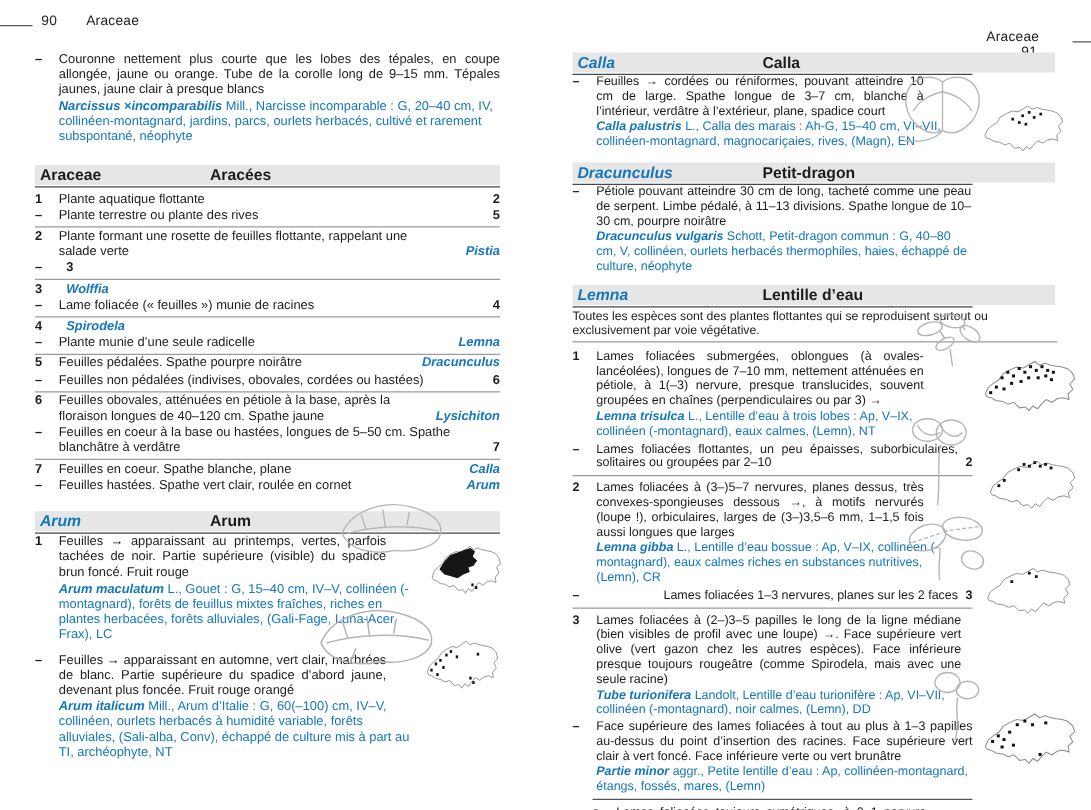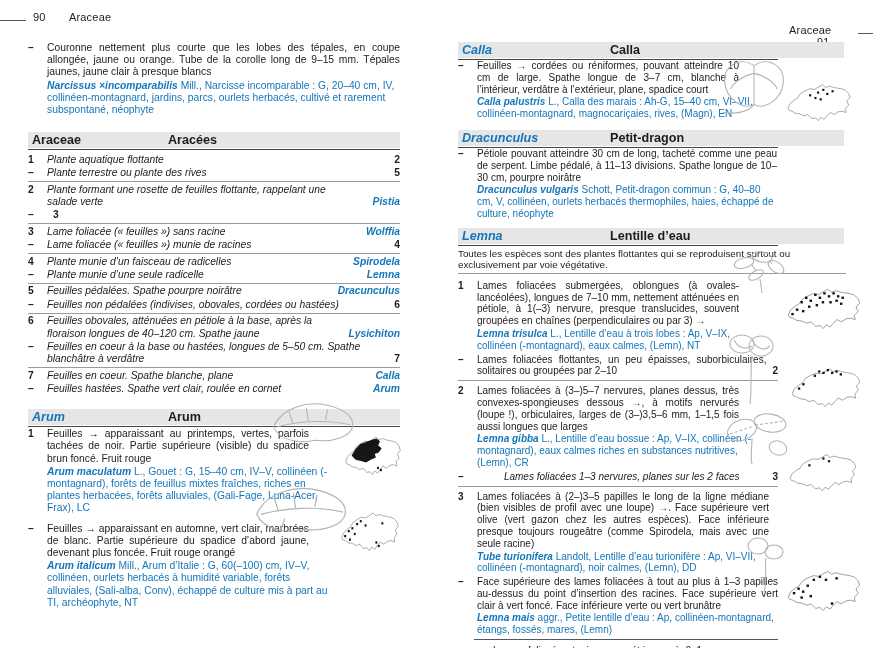--- a/index.html
+++ b/index.html
@@ -20,21 +20,21 @@
   .corner-rule{position:absolute;border-top:1.6px solid #555;height:0;}
   
   .page{position:absolute;top:36px;}
   .page.left{left:28px;width:372px;}
   .page.right{left:458px;width:388px;}
   
   .kitem{display:flex;align-items:flex-start;font-size:10.3px;line-height:12.2px;margin-top:2px;}
   .right .kitem{font-size:10px;line-height:11.8px;}
   .inum{flex:none;width:19px;font-weight:700;}
   .ibody{flex:1;text-align:justify;}
-  .ibody.nj{text-align:center;font-style:italic;}
+  .ibody.nj{text-align:right;}
   .ktgt{flex:none;align-self:flex-end;font-weight:700;margin-left:6px;}
   .ktgt.genus{color:var(--blue);font-style:italic;}
   
   .sp{color:var(--blue);margin-left:19px;font-size:10.3px;line-height:12.2px;margin-top:1px;text-align:left;}
   .right .sp{font-size:10px;line-height:11.8px;}
   .sp .snm{font-weight:700;font-style:italic;}
   
   .bar{position:relative;background:var(--bar);height:16px;margin-top:0;}
   .bar .b1,.bar .b2{position:absolute;top:1px;font-size:12.6px;font-weight:700;}
   .bar .b1{left:4px;}
@@ -43,21 +43,21 @@
   .right .bar .b2{left:152px;}
   .bar::after{content:'';position:absolute;left:0;bottom:-2px;border-top:1.8px solid var(--thick);}
   .bar.bL{width:372px;}  .bar.bL::after{width:372px;}
   .bar.bR{width:386px;}  .bar.bR::after{width:320px;}
   
   .famkey{margin-top:16px;}
   .famkey .rows{margin-top:4px;width:372px;}
   .couplet{padding:1px 0;}
   .couplet + .couplet{border-top:1px solid var(--thin);}
   .krow{display:flex;align-items:flex-start;font-size:10.3px;line-height:12.4px;padding:.5px 0;}
-  .krow .ktext{flex:1;padding-right:10px;font-style:italic;}
+  .krow .ktext{flex:1;padding-right:10px;}
   
   .lk{margin-top:2px;width:320px;}
   .lk-note{font-size:9.8px;line-height:11px;margin-top:4px;width:386px;}
   .lk-rule{border-top:1px solid var(--thin);margin-top:3px;}
   .lk-group{padding:2px 0 3px 0;}
   .lk-group + .lk-group{border-top:1px solid var(--thin);}
   .lk-sub{border-top:1.6px solid #565656;margin-left:16px;padding-top:3px;}
   .w272{flex:none;width:262px;}
   .w292{flex:none;width:292px;}
   .w252{flex:none;width:248px;}
@@ -125,33 +125,31 @@
             <span class="ktgt genus">Pistia</span>
           </div>
         <div class="krow">
             <span class="inum">–</span>
             <span class="ktgt">3</span>
           </div>
       </div>
       <div class="couplet">
         <div class="krow">
             <span class="inum">3</span>
-            <span class="ktext">Lame foliacée (« feuilles ») sans racine</span>
             <span class="ktgt genus">Wolffia</span>
           </div>
         <div class="krow">
             <span class="inum">–</span>
             <span class="ktext">Lame foliacée (« feuilles ») munie de racines</span>
             <span class="ktgt">4</span>
           </div>
       </div>
       <div class="couplet">
         <div class="krow">
             <span class="inum">4</span>
-            <span class="ktext">Plante munie d’un faisceau de radicelles</span>
             <span class="ktgt genus">Spirodela</span>
           </div>
         <div class="krow">
             <span class="inum">–</span>
             <span class="ktext">Plante munie d’une seule radicelle</span>
             <span class="ktgt genus">Lemna</span>
           </div>
       </div>
       <div class="couplet">
         <div class="krow">
@@ -289,21 +287,21 @@
           <span class="ibody w292">Lames foliacées à (2–)3–5 papilles le long de la ligne médiane (bien visibles de profil avec une loupe) →. Face supérieure vert olive (vert gazon chez les autres espèces). Face inférieure presque toujours rougeâtre (comme Spirodela, mais avec une seule racine)</span>
         </div>
         <div class="sp spw">
           <span class="snm">Tube turionifera</span><span> Landolt, Lentille d’eau turionifère : Ap, VI–VII, collinéen (-montagnard), noir calmes, (Lemn), DD</span>
         </div>
         <div class="kitem">
           <span class="inum">–</span>
           <span class="ibody">Face supérieure des lames foliacées à tout au plus à 1–3 papilles au-dessus du point d’insertion des racines. Face supérieure vert clair à vert foncé. Face inférieure verte ou vert brunâtre</span>
         </div>
         <div class="sp">
-          <span class="snm">Lemna mais</span><span> aggr., Petite lentille d’eau : Ap, collinéen-montagnard, étangs, fossés, mares, (Lemn)</span>
+          <span class="snm">Partie minor</span><span> aggr., Petite lentille d’eau : Ap, collinéen-montagnard, étangs, fossés, mares, (Lemn)</span>
         </div>
       </div>
 
       <div class="lk-sub">
         <div class="kitem">
           <span class="inum">a</span>
           <span class="ibody w252">Lames foliacées toujours symétriques, à 0–1 nervure (loupe à contre-jour), larges de 1–2(–3) mm, aussi longues à 2 fois plus longues que larges, vert mat. Face supérieure un peu bombée. Lames brusquement tronquées aux extrémités (regarder de profil) →. Racines longues de max. 1 cm</span>
         </div>
 
       </div>

